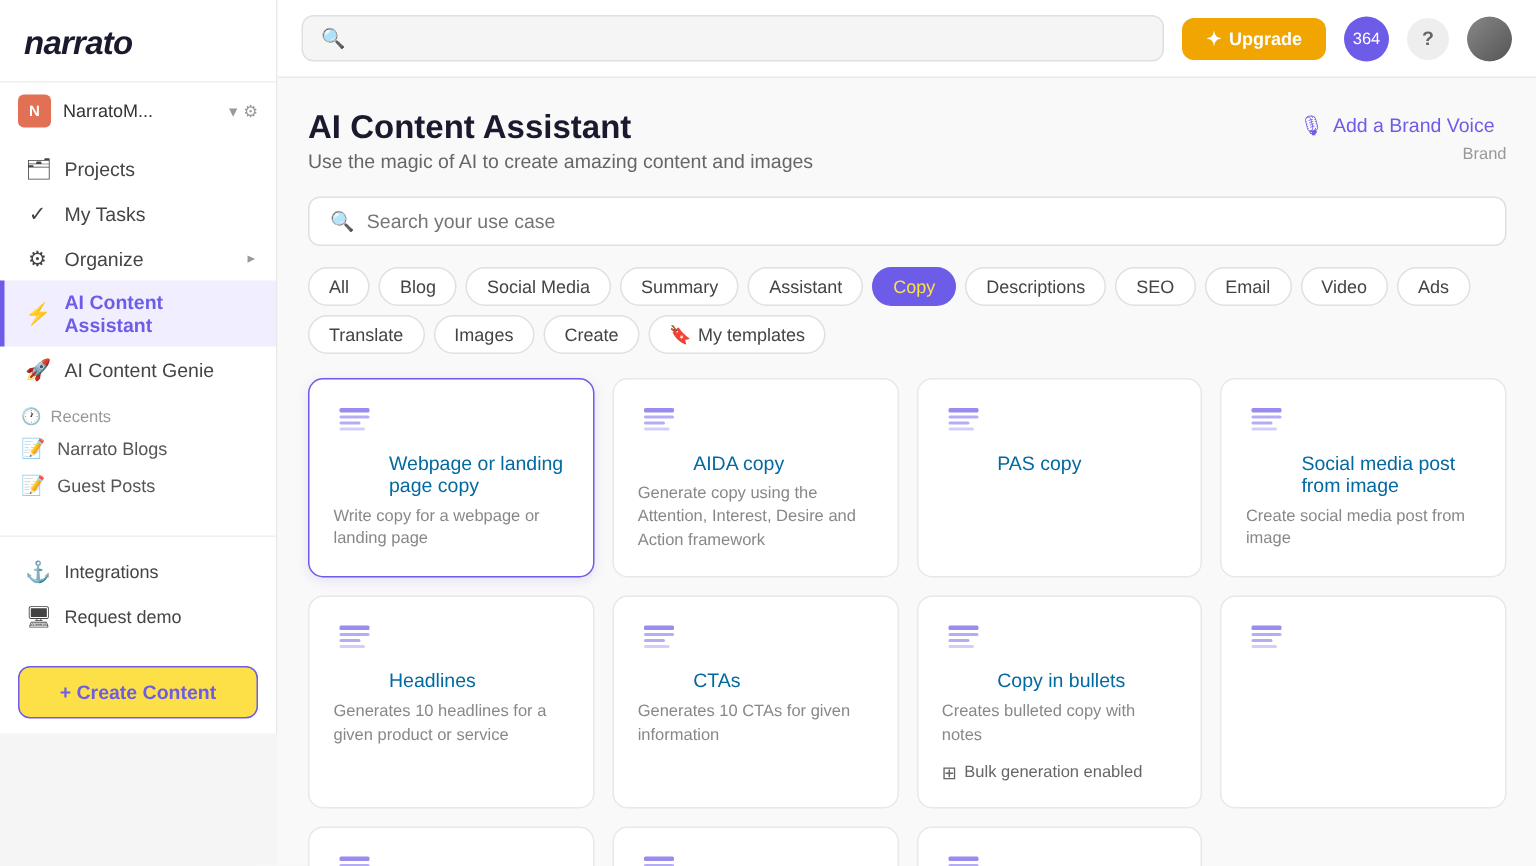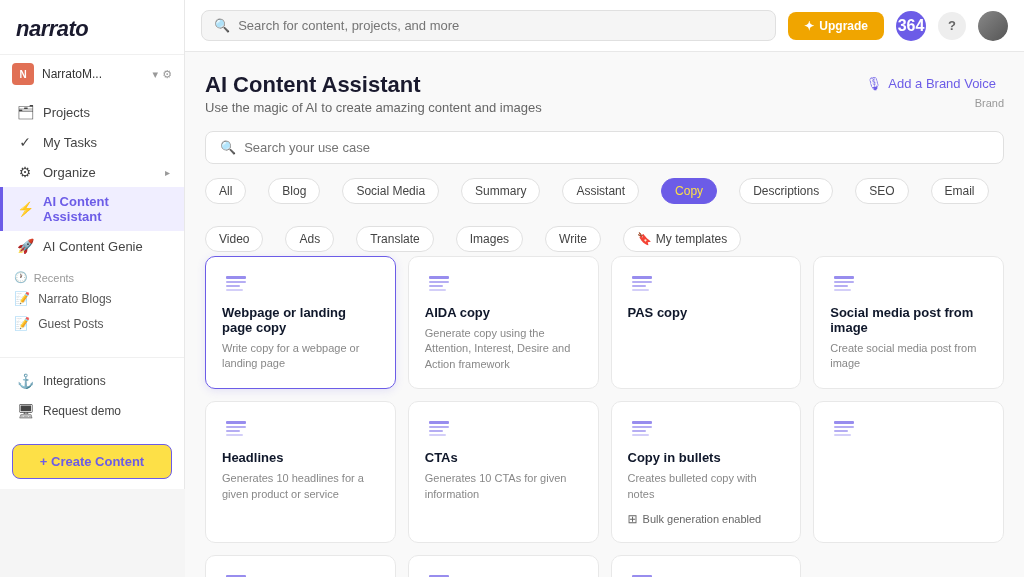--- a/index.html
+++ b/index.html
@@ -116,21 +116,21 @@
     .search-icon { color: #999; font-size: 13px; }
     .upgrade-btn {
       background: #f0a500; border: none;
       color: #fff; font-size: 12px; font-weight: 700;
       padding: 7px 16px; border-radius: 8px; cursor: pointer;
       display: flex; align-items: center; gap: 5px;
     }
     .notif-badge {
       width: 30px; height: 30px; border-radius: 50%;
       background: #6c5ce7; color: #fff;
-      font-size: 16px; font-weight: 700;
+      font-size: 11px; font-weight: 400;
       display: flex; align-items: center; justify-content: center;
       cursor: pointer;
     }
     .help-btn {
       width: 28px; height: 28px; border-radius: 50%;
       background: #eee; color: #666; font-size: 13px; font-weight: 700;
       display: flex; align-items: center; justify-content: center;
       cursor: pointer;
     }
     .avatar-btn {
@@ -171,22 +171,22 @@
       border-radius: 8px; padding: 8px 14px;
       margin-bottom: 14px;
     }
     .search-usecase input {
       border: none; background: transparent; font-size: 13px; color: #555;
       outline: none; flex: 1;
     }
 
     
     .filter-row {
-      display: flex; flex-wrap: wrap; gap: 22px;
-      margin-bottom: 4px; align-items: center;
+      display: flex; flex-wrap: wrap; gap: 6px;
+      margin-bottom: 16px; align-items: center;
     }
     .filter-tag {
       padding: 5px 13px; border-radius: 20px;
       font-size: 12px; cursor: pointer; border: 1.5px solid #e0e0e0;
       background: #fff; color: #444; font-weight: 500;
     }
     .filter-tag.active {
       background: #6c5ce7; color: #fde047; border-color: #6c5ce7;
     }
     .filter-tag.templates-tag {
@@ -206,21 +206,21 @@
       border-radius: 10px; padding: 16px;
       cursor: pointer; transition: border-color 0.15s, box-shadow 0.15s;
       min-height: 120px;
     }
     .card.highlighted { border-color: #6c5ce7; box-shadow: 0 2px 8px rgba(108,92,231,0.15); }
     .card-icon {
       width: 28px; height: 22px; margin-bottom: 10px;
       display: flex; align-items: center; justify-content: center;
     }
     .card-icon svg { width: 22px; height: 22px; }
-    .card-title { font-size: 13px; font-weight: 700; color: #0f172a; margin-bottom: 6px; }
+    .card-title { font-size: 13px; font-weight: 400; color: #0369a1; margin-bottom: 6px; margin-left: 37px; }
     .card-desc { font-size: 11px; color: #888; line-height: 1.4; }
     .bulk-badge {
       display: flex; align-items: center; gap: 5px;
       margin-top: 10px; font-size: 11px; color: #666;
     }
     .bulk-badge-icon { font-size: 12px; }
   </style>
 </head>
 <body>
 
@@ -291,21 +291,20 @@
   <div class="create-btn-container">
     <button class="create-btn">+ Create Content</button>
   </div>
 </nav>
 
 <div class="main">
 
   <div class="topbar">
     <div class="search-box">
       <span class="search-icon">🔍</span>
-      <input type="text" placeholder="Search for content, projects, and more" style="">
     </div>
     <button class="upgrade-btn">
       <span>✦</span>
       <span>Upgrade</span>
     </button>
     <div class="notif-badge">364</div>
     <div class="help-btn">?</div>
     <div class="avatar-btn">
       <div class="avatar-placeholder"></div>
     </div>
@@ -338,21 +337,21 @@
       <span class="filter-tag">Summary</span>
       <span class="filter-tag">Assistant</span>
       <span class="filter-tag active">Copy</span>
       <span class="filter-tag">Descriptions</span>
       <span class="filter-tag">SEO</span>
       <span class="filter-tag">Email</span>
       <span class="filter-tag">Video</span>
       <span class="filter-tag">Ads</span>
       <span class="filter-tag">Translate</span>
       <span class="filter-tag">Images</span>
-      <span class="filter-tag">Write</span>
+      <span class="filter-tag">Create</span>
       <span class="filter-tag templates-tag">
         <span>🔖</span>
         <span>My templates</span>
       </span>
     </div>
 
     <div class="cards-grid">
 
       <div class="card highlighted">
         <div class="card-icon">

